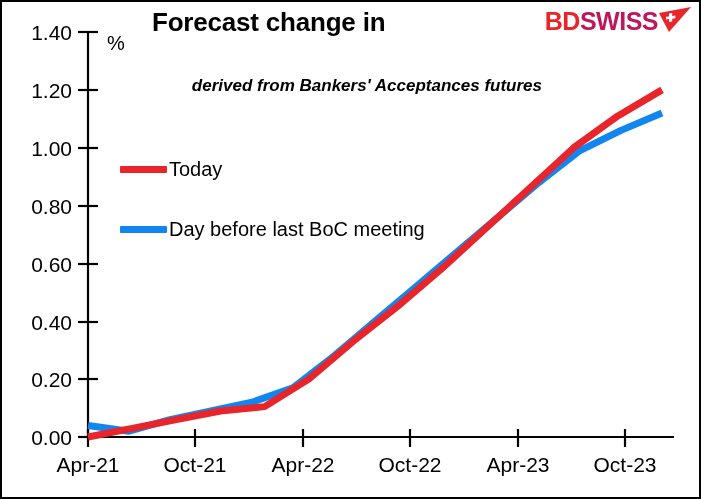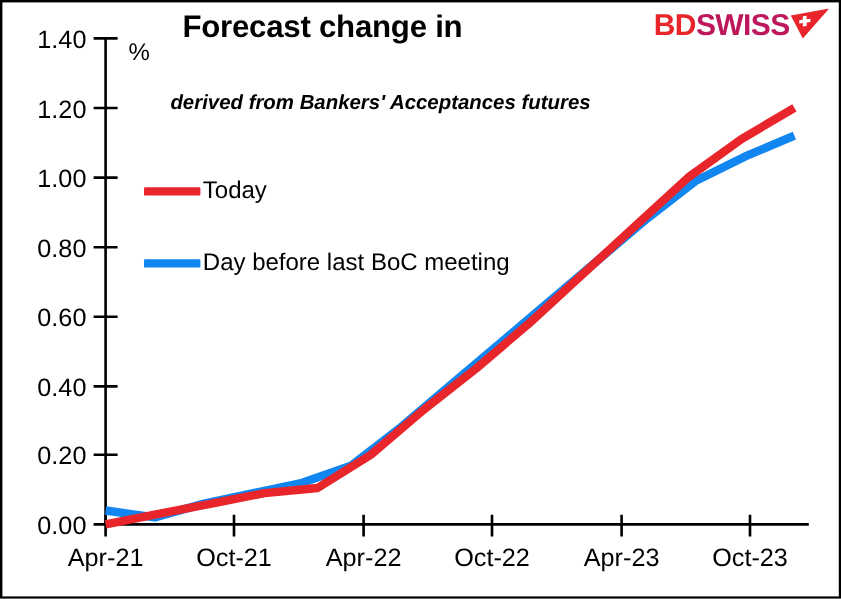--- a/index.html
+++ b/index.html
@@ -31,21 +31,21 @@
     line-height: 1.12;
     color: #000000;
     letter-spacing: -0.2px;
   }
   #chart-title .line { display: block; }
   #chart-subtitle {
     position: absolute;
     left: 140px;
     top: 74px;
     width: 400px;
-    text-align: left;
+    text-align: right;
     font-size: 17px;
     font-style: italic;
     font-weight: bold;
     color: #000000;
   }
 
   
   #brand-logo {
     position: absolute;
     right: 8px;
@@ -117,20 +117,21 @@
   
   #legend {
     position: absolute;
     left: 118px;
     top: 142px;
   }
   .legend-row {
     display: flex;
     align-items: center;
     height: 30px;
+    margin-top: 10px;
   }
   .legend-row + .legend-row { margin-top: 30px; }
   .legend-swatch {
     width: 47px;
     height: 7px;
     border-radius: 1px;
     flex: none;
   }
   .legend-label {
     margin-left: 2px;

